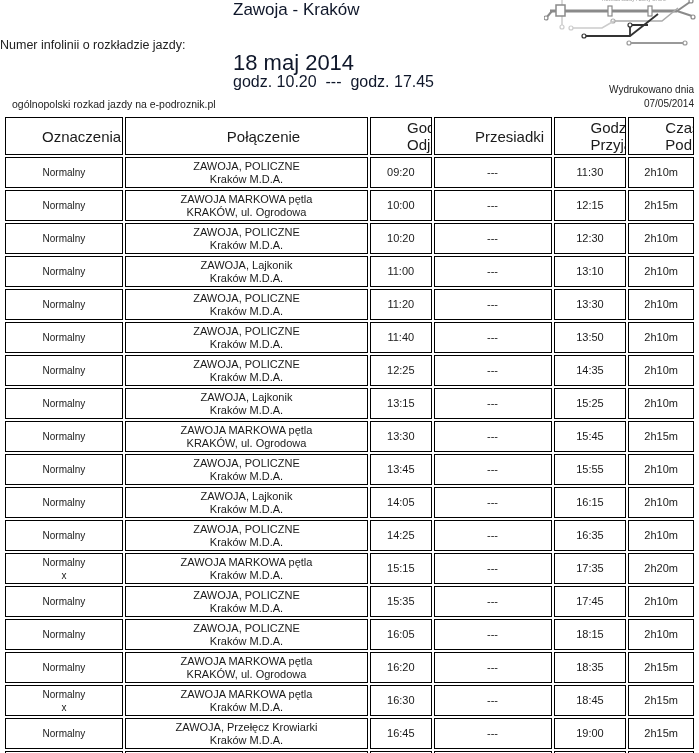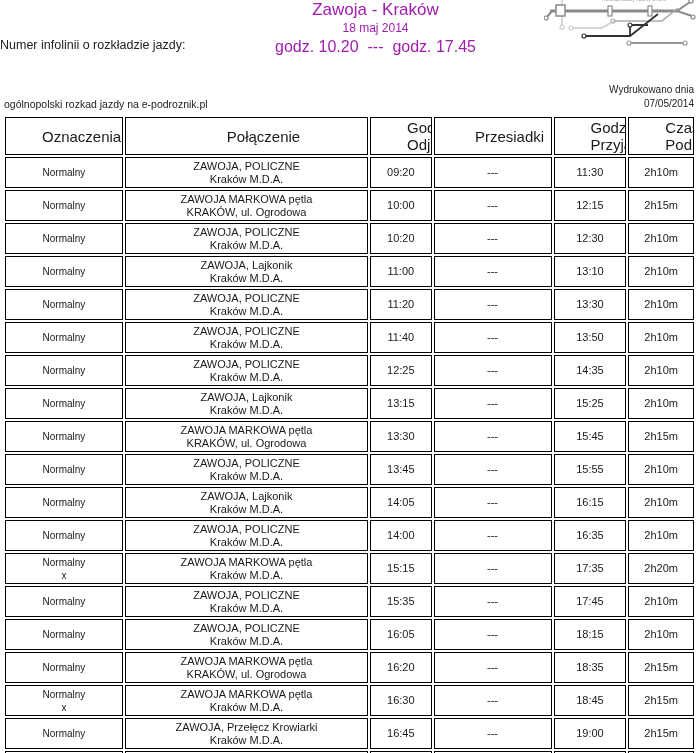--- a/index.html
+++ b/index.html
@@ -13,32 +13,32 @@
   }
   .page { position: absolute; inset: 0; }
 
   
   .info-left {
     position: absolute; left: 0; top: 39px;
     font-size: 12.5px; line-height: 13px; color: #222;
   }
   .title-block {
     position: absolute; left: 233px; top: 1px; width: 285px;
-    text-align: center; color: #a21caf;
+    text-align: left; color: #0f172a;
   }
   .title-line1 { font-size: 17px; line-height: 18px; }
-  .title-line2 { font-size: 12px; line-height: 18px; }
+  .title-line2 { font-size: 22px; line-height: 18px; margin-top: 35px; }
   .title-line3 { font-size: 16px; line-height: 19px; white-space: pre; }
   .logo-wrap { position: absolute; right: 1px; top: -5px; width: 154px; height: 58px; }
   .printed {
     position: absolute; right: 5px; top: 83px;
     font-size: 10px; line-height: 14px; text-align: right; color: #222;
   }
   .site-note {
-    position: absolute; left: 4px; top: 98px;
+    position: absolute; left: 12px; top: 98px;
     font-size: 10.5px; color: #222;
   }
 
   
   .timetable {
     position: absolute; left: 3px; top: 115px;
     width: 693px;
     border-collapse: separate; border-spacing: 2px;
     table-layout: fixed;
   }
@@ -236,21 +236,21 @@
 Kraków M.D.A.</td>
     <td>14:05</td>
     <td>---</td>
     <td>16:15</td>
     <td>2h10m</td>
   </tr>
         <tr>
     <td class="col-marking">Normalny</td>
     <td>ZAWOJA, POLICZNE
 Kraków M.D.A.</td>
-    <td>14:00</td>
+    <td>14:25</td>
     <td>---</td>
     <td>16:35</td>
     <td>2h10m</td>
   </tr>
         <tr>
     <td class="col-marking">Normalny
 x</td>
     <td>ZAWOJA MARKOWA pętla
 Kraków M.D.A.</td>
     <td>15:15</td>

